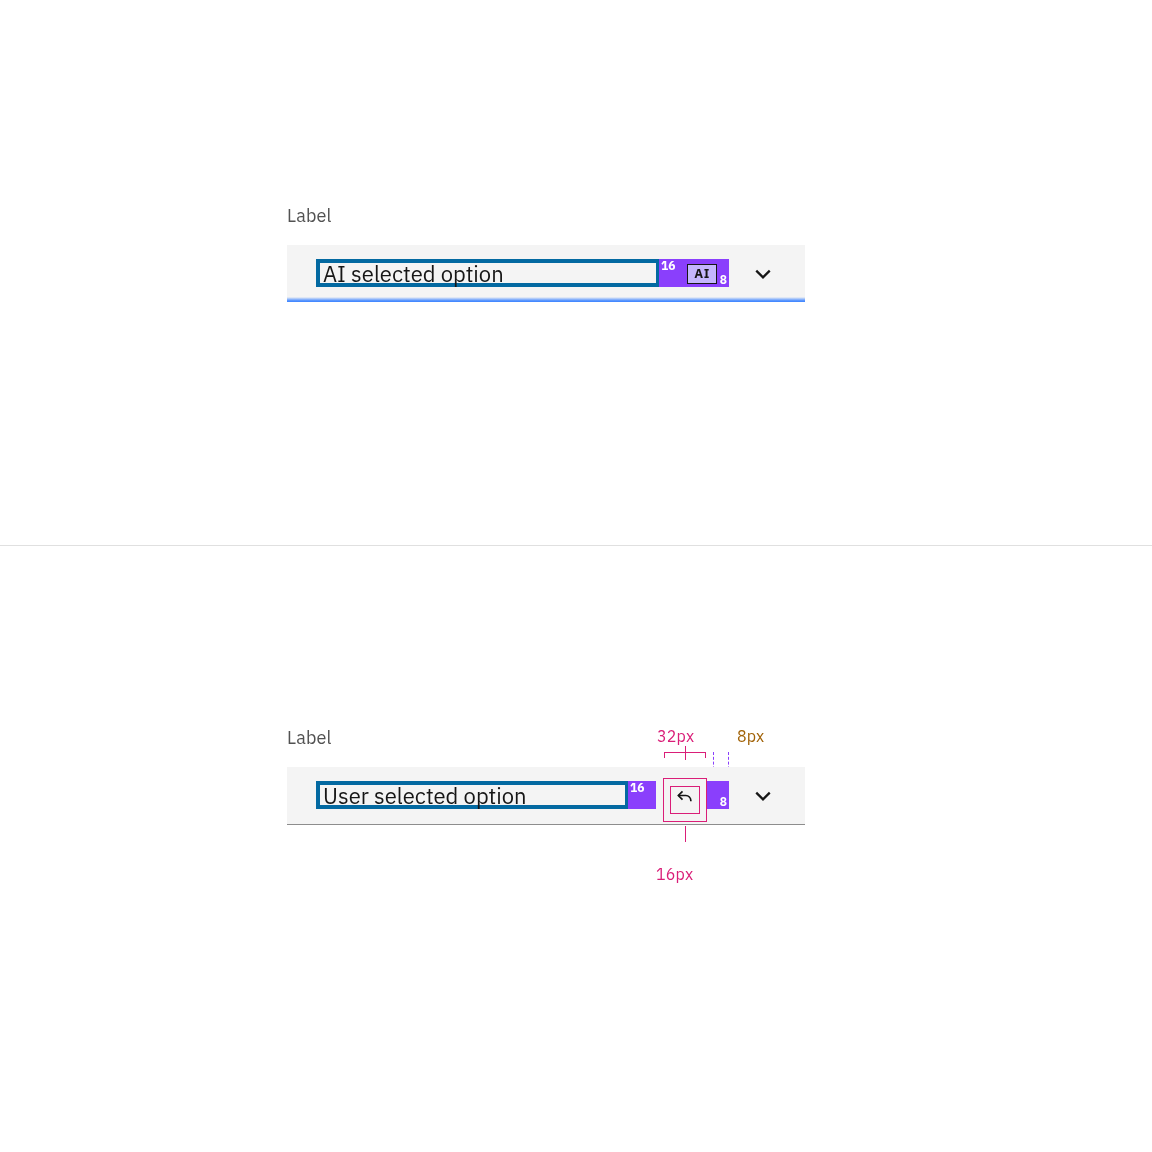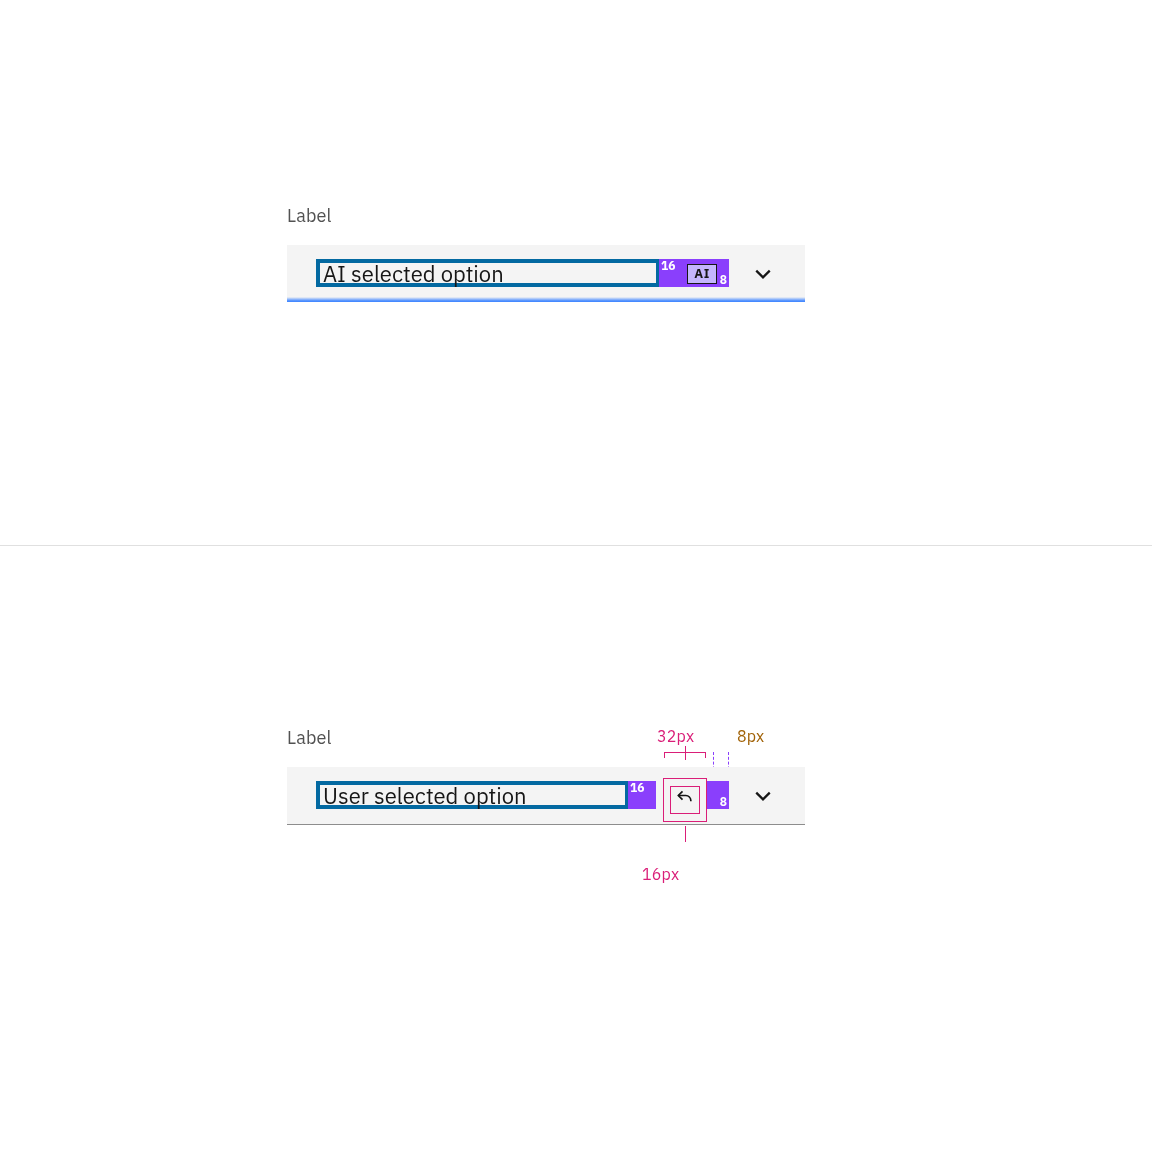--- a/index.html
+++ b/index.html
@@ -227,16 +227,16 @@
       </div>
 
       <span class="chevron">
         <svg viewBox="0 0 16 16">
             <polyline points="2,5 8,11 14,5"></polyline>
           </svg>
       </span>
     </div>
 
     <span class="tick-v" style="top:100px;left:398px;height:16px;"></span>
-    <span class="dim-label dim-16" style="top:138px;left:355px;">16px</span>
+    <span class="dim-label dim-16" style="top:138px;left:369px;">16px</span>
 
   </div>
 </div>
 
 </body></html>

